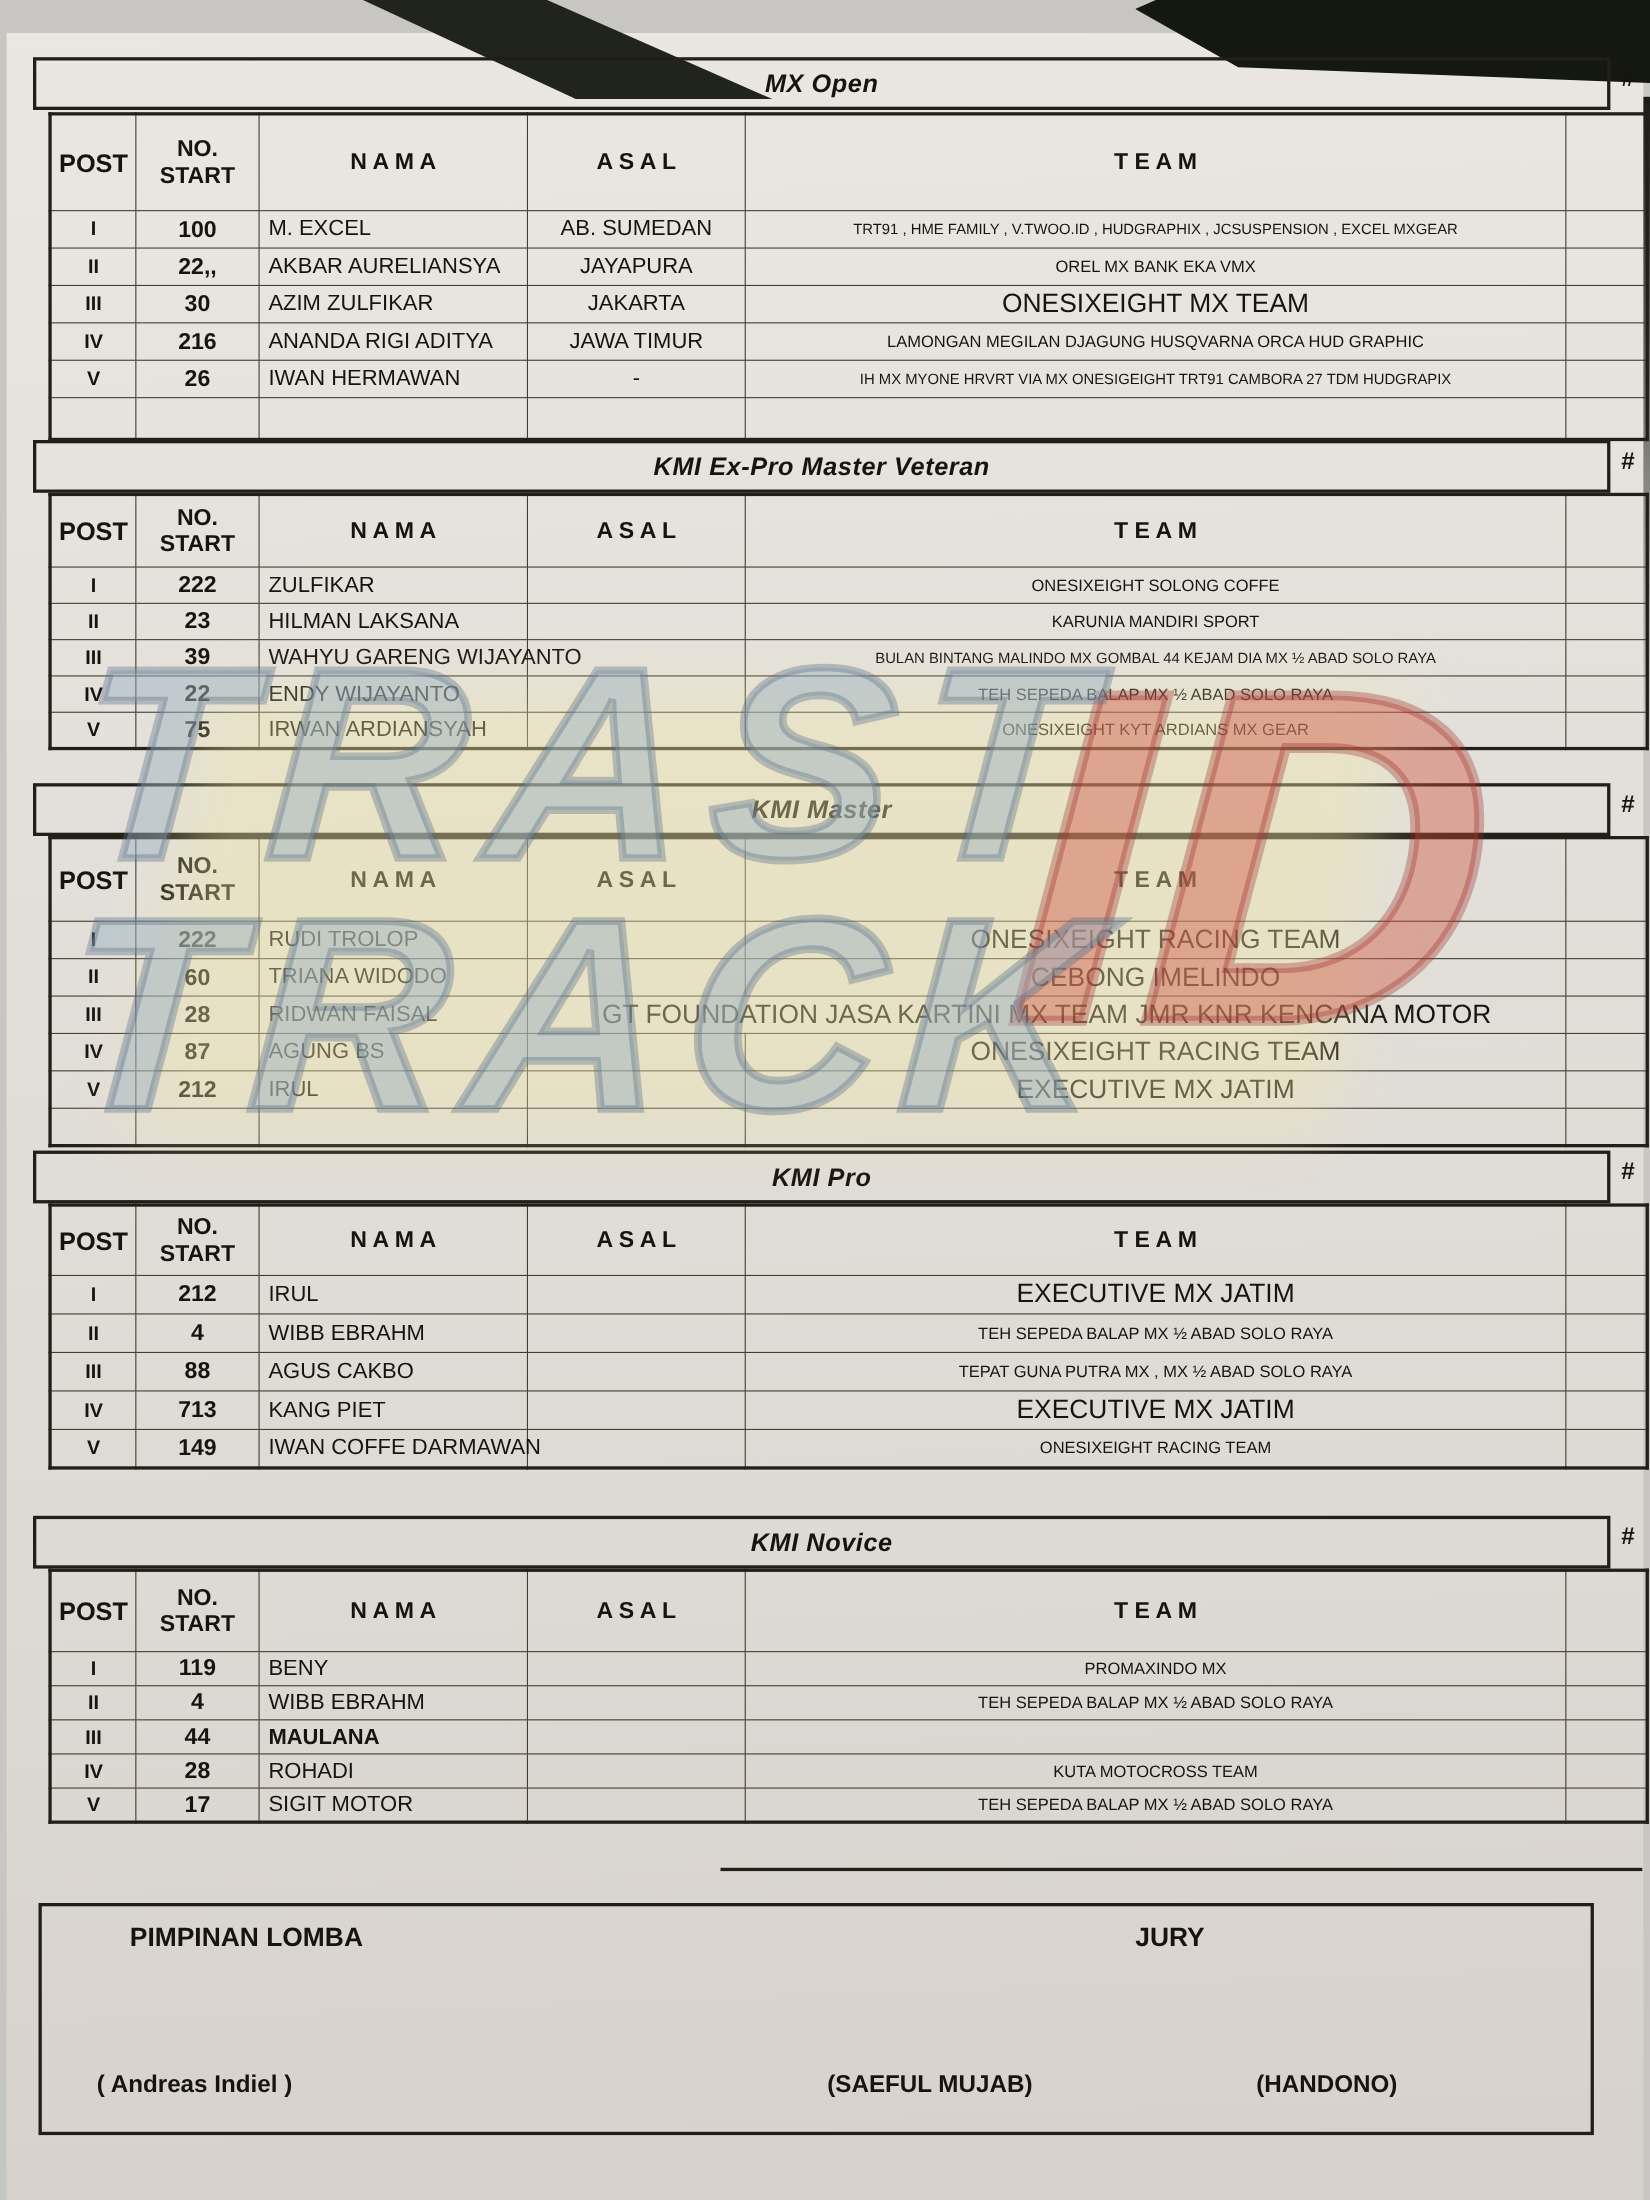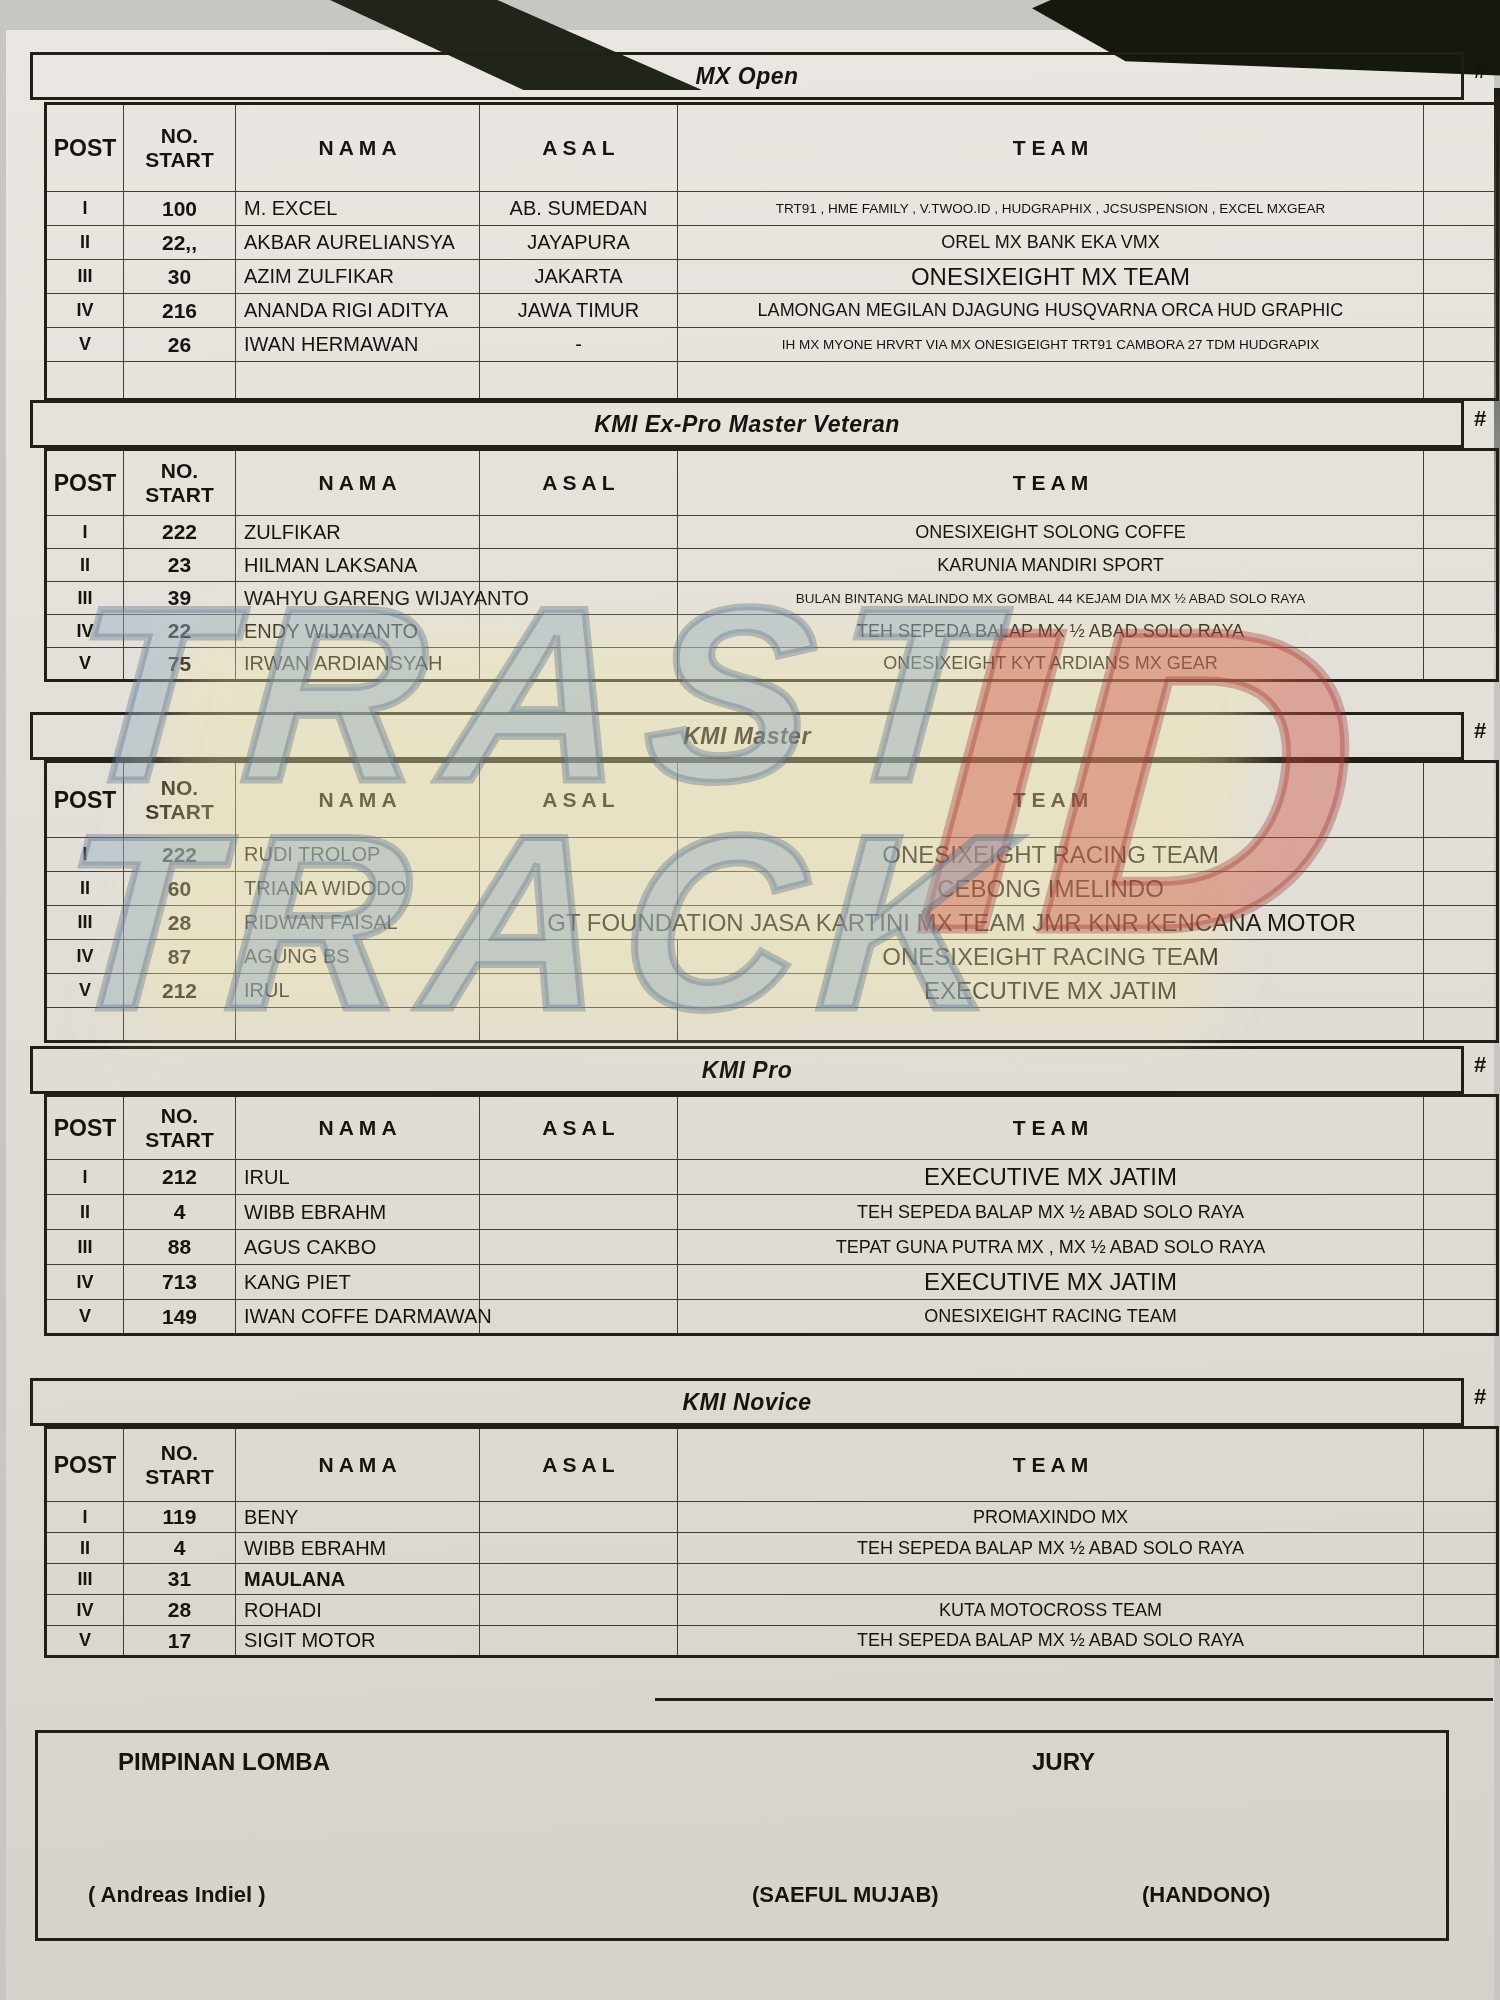--- a/index.html
+++ b/index.html
@@ -33,21 +33,21 @@
   .grid th,.grid td{border:1.6px solid #433d32;padding:0 4px;overflow:visible;}
   .grid th{font-weight:bold;font-size:21px;text-align:center;line-height:1.15;}
   th.c-pos{font-size:23px;}
   .grid th span{display:block;}
   td.c-pos{font-weight:bold;font-size:18px;text-align:center;}
   td.c-no{font-weight:bold;font-size:21px;text-align:center;}
   td.c-nama{font-size:20px;text-align:left;padding-left:8px;white-space:nowrap;}
   td.c-asal{font-size:20px;text-align:center;white-space:nowrap;}
   td.c-team{text-align:center;white-space:nowrap;}
   .t-lg{font-size:24px;}
-  .t-md{font-size:18px;}
+  .t-md{font-size:15px;}
   .t-sm{font-size:13.5px;}
   .bold-name{font-weight:bold;}
   .tb1 tr.hdr{height:88px}  .tb1 tr.r{height:34px}  .tb1 tr.re{height:38px}
   .tb2 tr.hdr{height:66px}  .tb2 tr.r{height:33px}
   .tb3 tr.hdr{height:76px}  .tb3 tr.r{height:34px}  .tb3 tr.re{height:34px}
   .tb4 tr.hdr{height:64px}  .tb4 tr.r{height:35px}
   .tb5 tr.hdr{height:74px}  .tb5 tr.r{height:31px}
   
   .wm{position:absolute;font-weight:bold;font-style:italic;pointer-events:none;
     white-space:nowrap;line-height:1;}
@@ -411,21 +411,21 @@
   <tr class="r">
     <td class="c-pos">II</td>
     <td class="c-no">4</td>
     <td class="c-nama">WIBB EBRAHM</td>
     <td class="c-asal"></td>
     <td class="c-team t-md">TEH SEPEDA BALAP MX ½ ABAD SOLO RAYA</td>
     <td class="c-x"></td>
   </tr>
   <tr class="r">
     <td class="c-pos">III</td>
-    <td class="c-no">31</td>
+    <td class="c-no">44</td>
     <td class="c-nama bold-name">MAULANA</td>
     <td class="c-asal"></td>
     <td class="c-team t-md"></td>
     <td class="c-x"></td>
   </tr>
   <tr class="r">
     <td class="c-pos">IV</td>
     <td class="c-no">28</td>
     <td class="c-nama">ROHADI</td>
     <td class="c-asal"></td>

